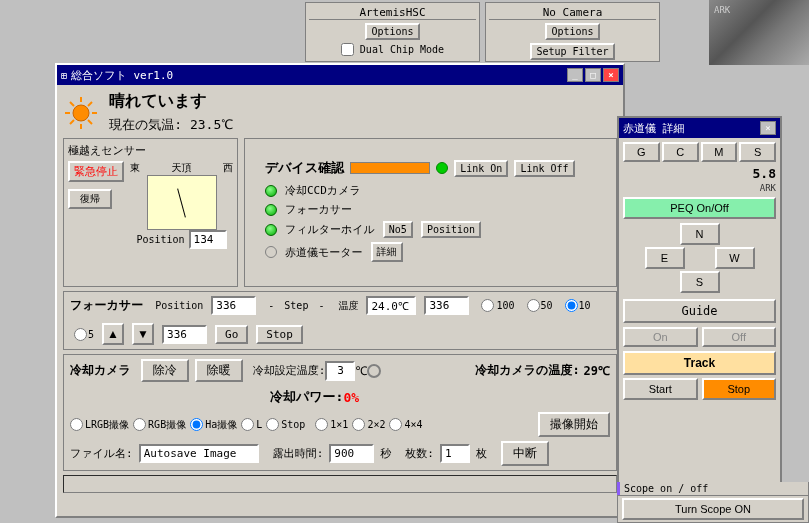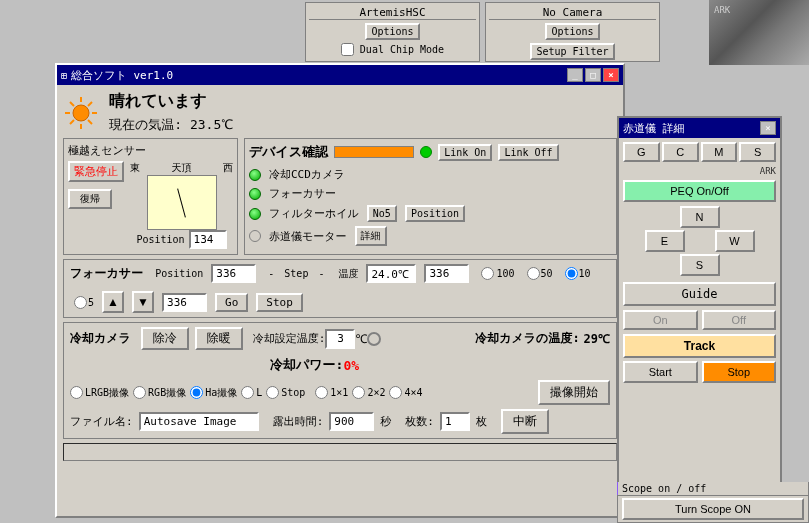--- a/index.html
+++ b/index.html
@@ -137,21 +137,21 @@
     .position-row {
       display: flex;
       align-items: center;
       gap: 4px;
       font-size: 10px;
     }
 
     
     .device-panel {
       border: 1px solid #808080;
-      padding: 4px;
+      padding: 20px;
       background: #d4d0c8;
       flex: 1;
     }
     .device-header {
       display: flex;
       align-items: center;
       gap: 6px;
       margin-bottom: 6px;
     }
     .device-title {
@@ -449,21 +449,21 @@
     }
 
     .scope-off-label {
       position: absolute;
       bottom: 28px;
       left: 617px;
       width: 192px;
       background: #d4d0c8;
       font-size: 10px;
       padding: 1px 4px;
-      border-left: 1px solid #8b5cf6;
+      border-left: 3px solid #8b5cf6;
       border-right: 1px solid #808080;
     }
   </style>
 </head>
 <body>
 
 <div style="position:absolute;top:0;left:0;width:809px;height:65px;background:#c0c0c0;"></div>
 
 <div style="position:absolute;top:2px;left:305px;width:175px;height:60px;background:#d4d0c8;border:1px solid #808080;padding:3px;">
   <div style="font-size:11px;text-align:center;border-bottom:1px solid #808080;margin-bottom:3px;">ArtemisHSC</div>
@@ -703,20 +703,23 @@
   <div class="right-content">
     
     <div class="gcms-row">
       <button class="gcms-btn">G</button>
       <button class="gcms-btn">C</button>
       <button class="gcms-btn">M</button>
       <button class="gcms-btn">S</button>
     </div>
 
     
+    <div style="text-align:right;font-size:13px;font-weight:bold;margin-bottom:2px;">
+      <span>5.8</span>
+    </div>
     <div style="text-align:right;font-size:9px;margin-bottom:4px;">
       <span style="color:#333;">ARK</span>
     </div>
 
     
     <button class="peq-btn">PEQ On/Off</button>
 
     
     <div style="display:flex;flex-direction:column;align-items:center;gap:2px;margin-bottom:6px;">
       <button class="dir-btn" style="width:40px;">N</button>

